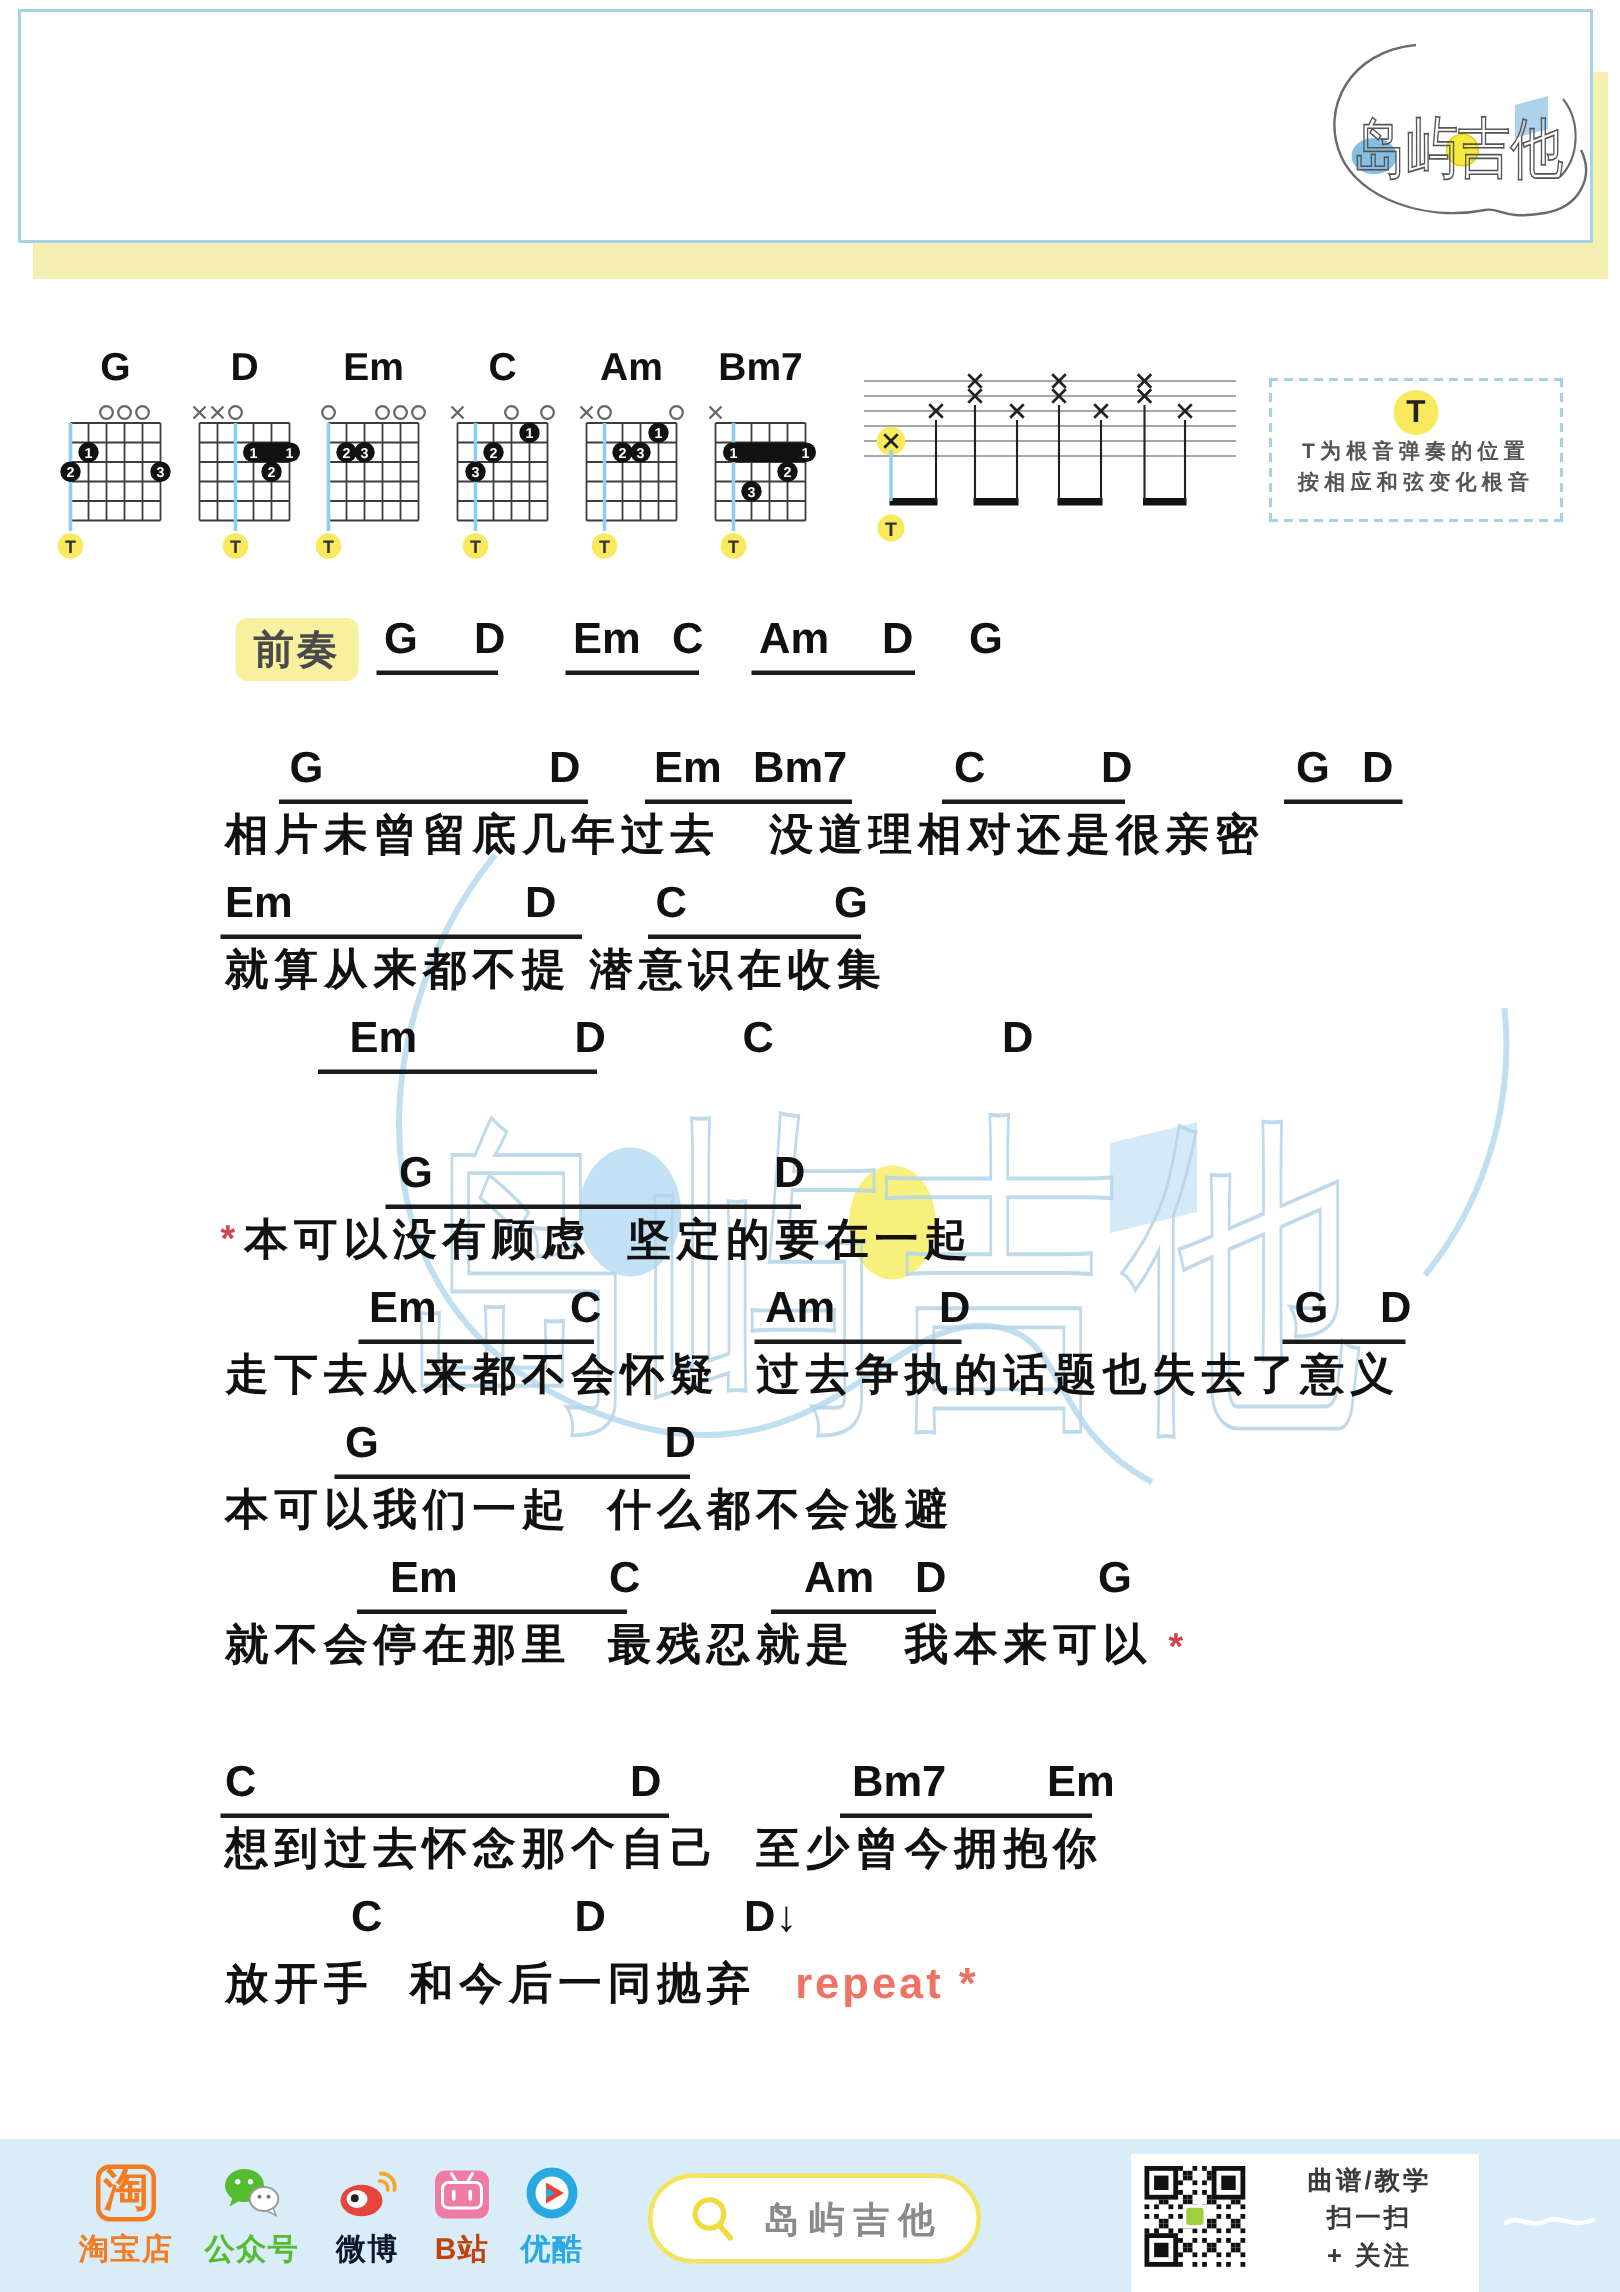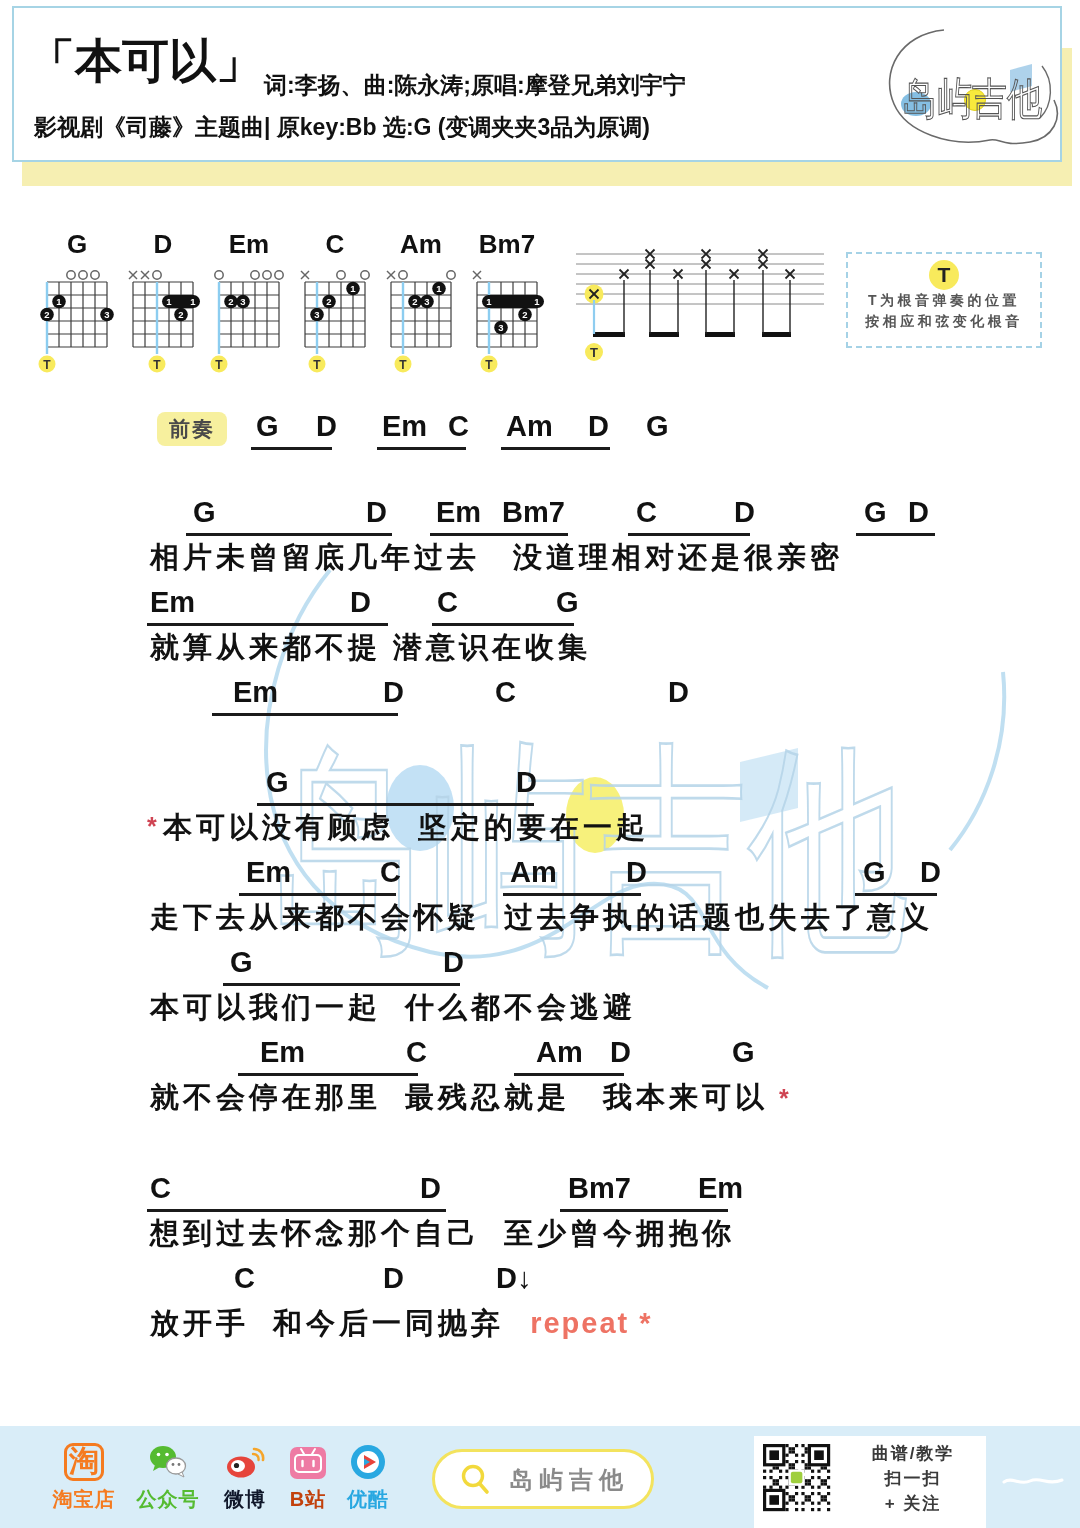--- a/index.html
+++ b/index.html
@@ -26,21 +26,21 @@
   #watermark{position:absolute;left:0;top:0;z-index:1;pointer-events:none;}
   
   #score{position:absolute;left:0;top:0;width:1080px;height:1430px;z-index:2;}
   .score-line{position:absolute;left:0;width:1080px;height:88px;}
   .chord{position:absolute;top:0;font-size:29px;font-weight:700;color:#111;white-space:nowrap;line-height:33px;}
   .chord-underline{position:absolute;top:37px;height:3px;background:#1b1b1b;}
   .lyric-row{position:absolute;top:42px;font-size:29px;font-weight:600;color:#111;letter-spacing:4px;white-space:pre;line-height:38px;}
   .pre-star{position:absolute;top:46px;font-size:25px;font-weight:700;color:#cf4453;}
   .post-star{color:#cf4453;font-size:25px;}
   .suffix-text{color:#ee7364;letter-spacing:2px;padding-left:26px;}
-  .intro-badge{position:absolute;top:2px;background:#f7f09e;border-radius:8px;font-size:21px;font-weight:600;color:#4a4a4a;padding:3px 12px;letter-spacing:2px;}
+  .intro-badge{position:absolute;top:2px;background:#f7f09e;border-radius:8px;font-size:27px;font-weight:600;color:#4a4a4a;padding:3px 12px;letter-spacing:2px;}
 
   
   #footer{position:absolute;left:0;top:1426px;width:1080px;height:102px;background:#d9edf8;z-index:3;}
   .social{position:absolute;top:16px;width:84px;text-align:center;}
   .social-icon{height:40px;display:flex;align-items:center;justify-content:center;}
   .social-label{margin-top:4px;font-size:20px;font-weight:700;letter-spacing:1px;}
   .taobao-glyph{font-size:30px;font-weight:700;color:#f57b20;border:3px solid #f57b20;border-radius:9px;line-height:30px;width:34px;height:32px;display:inline-block;}
   #search-pill{position:absolute;left:432px;top:23px;width:216px;height:54px;background:#fff;border:3px solid #f3e35e;border-radius:32px;}
   #search-text{position:absolute;left:74px;top:12px;font-size:24px;color:#8a8a8a;letter-spacing:6px;font-weight:600;}
   #search-icon{position:absolute;left:24px;top:11px;}
@@ -59,23 +59,20 @@
     <path d="M 330 570 C 240 680, 222 900, 430 952 C 545 978, 590 888, 648 884 C 715 879, 692 948, 768 988" fill="none" stroke="#b9dcf0" stroke-width="4" opacity="0.9"></path>
     <path d="M 1003 672 C 1010 742, 986 806, 950 850" fill="none" stroke="#b9dcf0" stroke-width="4" opacity="0.9"></path>
     <ellipse cx="420" cy="808" rx="34" ry="43" fill="#b4d9f2" opacity="0.8"></ellipse>
     <ellipse cx="595" cy="815" rx="29" ry="38" fill="#f6ef6e" opacity="0.9"></ellipse>
     <polygon points="740,762 798,748 798,808 740,822" fill="#bfdef2" opacity="0.65"></polygon>
     <text x="268" y="928" font-size="225" textLength="640" lengthAdjust="spacingAndGlyphs" fill="none" stroke="#b5d4e8" stroke-width="2.6" opacity="0.85" font-weight="400">岛屿吉他</text>
   </svg>
 
   <div class="hdr-yellow"></div>
   <div class="hdr-box">
-    <div class="hdr-title">「本可以」</div>
-    <div class="hdr-credits">词:李扬、曲:陈永涛;原唱:摩登兄弟刘宇宁</div>
-    <div class="hdr-sub">影视剧《司藤》主题曲| 原key:Bb 选:G (变调夹夹3品为原调)</div>
   </div>
   <svg id="logo-svg" width="196" height="138" viewBox="0 0 196 138">
     <path d="M 72 10 C 28 14, 8 52, 22 84 C 34 112, 78 128, 118 120 C 128 118, 130 127, 158 122 C 181 118, 191 98, 182 80" fill="none" stroke="#6a6a6a" stroke-width="1.6"></path>
     <path d="M 170 46 C 182 61, 181 85, 168 98" fill="none" stroke="#6a6a6a" stroke-width="1.4"></path>
     <ellipse cx="44" cy="84" rx="15" ry="12" fill="#70b4de" opacity="0.85"></ellipse>
     <polygon points="138,50 160,44 160,66 138,72" fill="#a5cde9" opacity="0.9"></polygon>
     <circle cx="103" cy="80" r="10.5" fill="#f8ea3c" stroke="#e2d21e"></circle>
     <text x="30" y="94" font-size="44" textLength="140" lengthAdjust="spacingAndGlyphs" fill="none" stroke="#555" stroke-width="1.1" font-weight="400">岛屿吉他</text>
   </svg>
 

